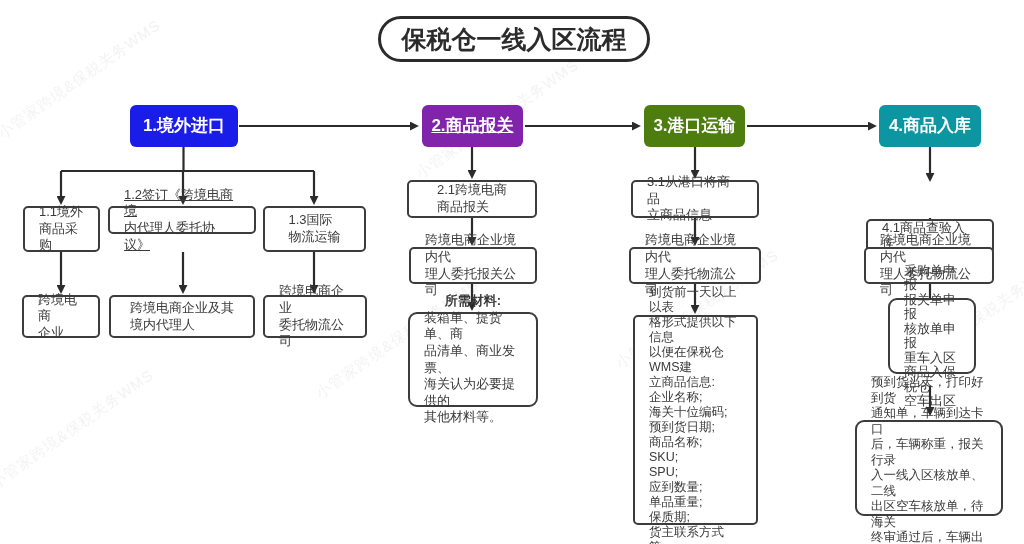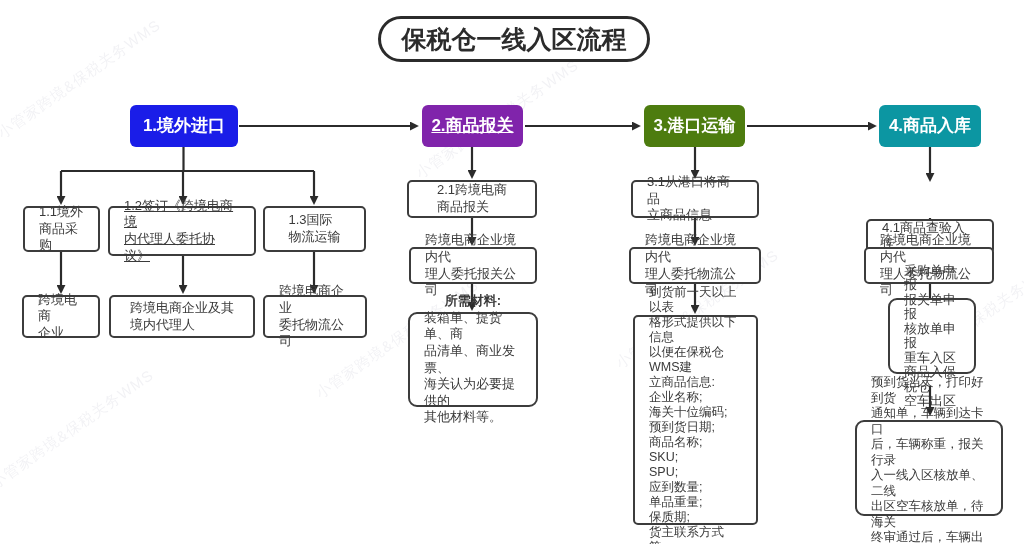--- a/index.html
+++ b/index.html
@@ -102,21 +102,21 @@
 
   <div class="title-pill" style="left:378px;top:16px;width:272px;height:46px;">保税仓一线入区流程</div>
 
   <div class="box step" style="left: 130px; top: 105px; width: 108px; height: 42px; background-color: rgb(26, 29, 232);">1.境外进口</div>
   <div class="box step" style="left: 422px; top: 105px; width: 101px; height: 42px; background-color: rgb(128, 36, 171); text-decoration: underline;">2.商品报关</div>
   <div class="box step" style="left: 644px; top: 105px; width: 101px; height: 42px; background-color: #4d7c0f;">3.港口运输</div>
   <div class="box step" style="left: 879px; top: 105px; width: 102px; height: 42px; background-color: rgb(12, 150, 162);">4.商品入库</div>
 
   <div class="box" style="left:23px;top:206px;width:77px;height:46px;">1.1境外
 商品采购</div>
-  <div class="box" style="left:108px;top:206px;width:148px;height:50px;text-decoration:underline;">1.2签订《跨境电商境
+  <div class="box" style="left:108px;top:206px;width:148px;height:28px;text-decoration:underline;">1.2签订《跨境电商境
 内代理人委托协议》</div>
   <div class="box" style="left:263px;top:206px;width:103px;height:46px;">1.3国际
 物流运输</div>
 
   <div class="box" style="left:22px;top:295px;width:78px;height:43px;">跨境电商
 企业</div>
   <div class="box" style="left:263px;top:295px;width:104px;height:43px;">跨境电商企业
 委托物流公司</div>
   <div class="box" style="left:109px;top:295px;width:146px;height:43px;">跨境电商企业及其
 境内代理人</div>

